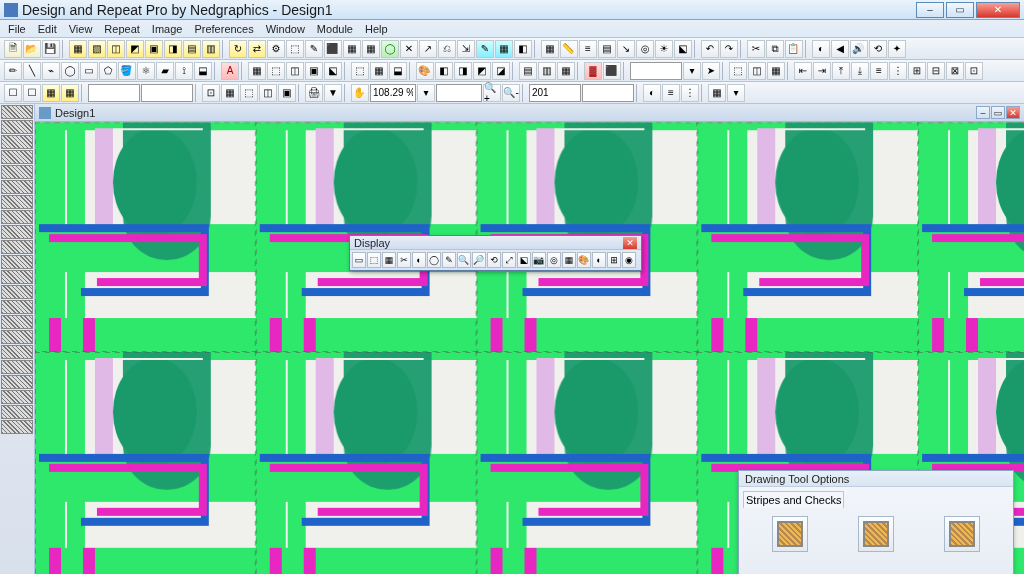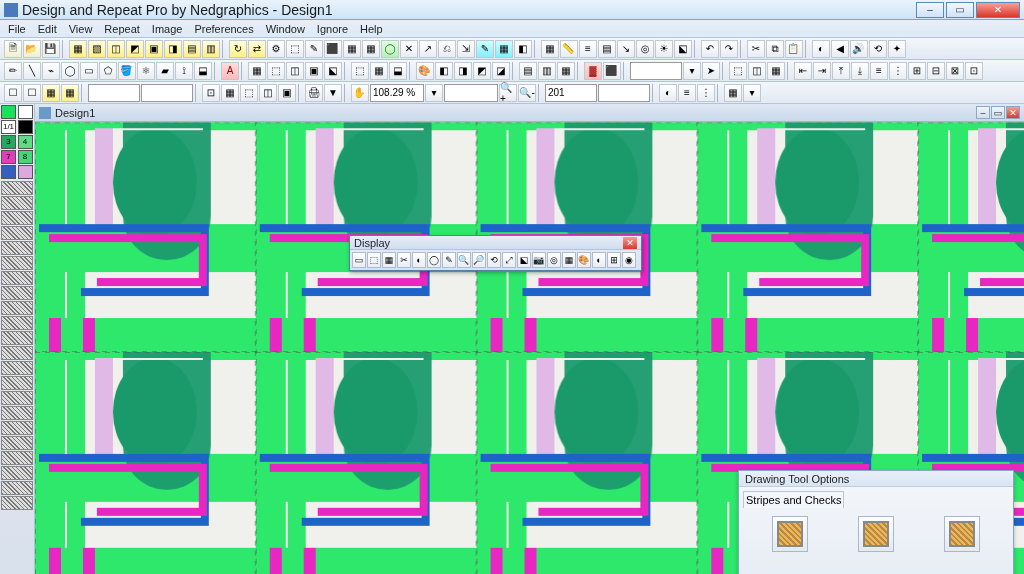--- a/index.html
+++ b/index.html
@@ -17,21 +17,21 @@
 
 .toolbar{height:22px;background:linear-gradient(#f4f7fb,#e1e9f3);display:flex;align-items:center;border-bottom:1px solid #b0c4de;padding:0 4px;gap:1px;flex-wrap:nowrap;overflow:hidden;}
 .tbtn{width:18px;height:18px;border:1px solid #c0c8d0;background:linear-gradient(#fff,#e8edf3);display:flex;align-items:center;justify-content:center;font-size:10px;flex-shrink:0;}
 .tbtn.doc{background:linear-gradient(#fff,#f0f0d0);}
 .tbtn.yel{background:linear-gradient(#ffd,#fe8);}
 .tbtn.cyan{background:linear-gradient(#cff,#8ef);}
 .tbtn.red{background:linear-gradient(#fdd,#fbb);color:#900;}
 .tbtn.grn{background:linear-gradient(#dfd,#beb);color:#060;}
 .sep{width:5px;height:18px;border-left:1px solid #aab5c8;margin:0 1px;flex-shrink:0;}
 .tinput{height:18px;width:52px;border:1px solid #999;background:#fff;font-size:10px;padding:0 2px;flex-shrink:0;}
-.tinput.wide{width:54px;}
+.tinput.wide{width:46px;}
 
 .main{display:flex;height:488px;}
 .leftpanel{width:35px;background:linear-gradient(#e8edf4,#d8e0ec);border-right:1px solid #b0c4de;display:flex;flex-direction:column;}
 .swatchgrp{display:grid;grid-template-columns:1fr 1fr;gap:1px;padding:1px;}
 .swatch{width:15px;height:14px;border:1px solid #555;}
 .hatchcol{display:flex;flex-direction:column;flex:1;padding:1px;gap:1px;}
 .hatch{height:14px;border:1px solid #888;background:repeating-linear-gradient(45deg,#777 0 1px,#ddd 1px 3px);}
 
 .canvaswrap{flex:1;display:flex;flex-direction:column;background:#7fa8c8;}
 .doctitle{height:18px;background:linear-gradient(#e0e8f2,#c9d8ec);display:flex;align-items:center;padding:0 4px;font-size:11px;color:#222;border-bottom:1px solid #9fb8d4;justify-content:flex-end;}
@@ -72,21 +72,21 @@
 </div>
 
 <div class="menubar">
   <span>File</span>
   <span>Edit</span>
   <span>View</span>
   <span>Repeat</span>
   <span>Image</span>
   <span>Preferences</span>
   <span>Window</span>
-  <span>Ignore</span>
+  <span>Module</span>
   <span>Help</span>
 </div>
 
 <div class="toolbar">
   <div class="tbtn doc">🗎</div>
   <div class="tbtn doc">📂</div>
   <div class="tbtn">💾</div>
   <div class="sep"></div>
   <div class="tbtn yel">▦</div>
   <div class="tbtn yel">▧</div>
@@ -226,32 +226,20 @@
   <div class="tbtn">◐</div>
   <div class="tbtn">≡</div>
   <div class="tbtn">⋮</div>
   <div class="sep"></div>
   <div class="tbtn">▦</div>
   <div class="tbtn">▾</div>
 </div>
 
 <div class="main">
   <div class="leftpanel">
-    <div class="swatchgrp" id="swatches">
-        <div class="swatch" style="background: rgb(24, 226, 90);"></div>
-        <div class="swatch" style="background: rgb(255, 255, 255);"></div>
-        <div class="swatch" style="background: rgb(255, 255, 255); font-size: 8px; text-align: center; line-height: 12px; color: rgb(0, 0, 0);">1/1</div>
-        <div class="swatch" style="background: rgb(0, 0, 0);"></div>
-        <div class="swatch" style="background: rgb(37, 168, 95); font-size: 8px; text-align: center; line-height: 12px; color: rgb(0, 0, 0);">3</div>
-        <div class="swatch" style="background: rgb(95, 219, 134); font-size: 8px; text-align: center; line-height: 12px; color: rgb(0, 0, 0);">4</div>
-        <div class="swatch" style="background: rgb(224, 63, 187); font-size: 8px; text-align: center; line-height: 12px; color: rgb(0, 0, 0);">7</div>
-        <div class="swatch" style="background: rgb(72, 212, 123); font-size: 8px; text-align: center; line-height: 12px; color: rgb(0, 0, 0);">8</div>
-        <div class="swatch" style="background: rgb(51, 96, 192);"></div>
-        <div class="swatch" style="background: rgb(220, 168, 224);"></div>
-      </div>
     <div class="hatchcol" id="hatches">
         <div class="hatch"></div>
         <div class="hatch"></div>
         <div class="hatch"></div>
         <div class="hatch"></div>
         <div class="hatch"></div>
         <div class="hatch"></div>
         <div class="hatch"></div>
         <div class="hatch"></div>
         <div class="hatch"></div>

